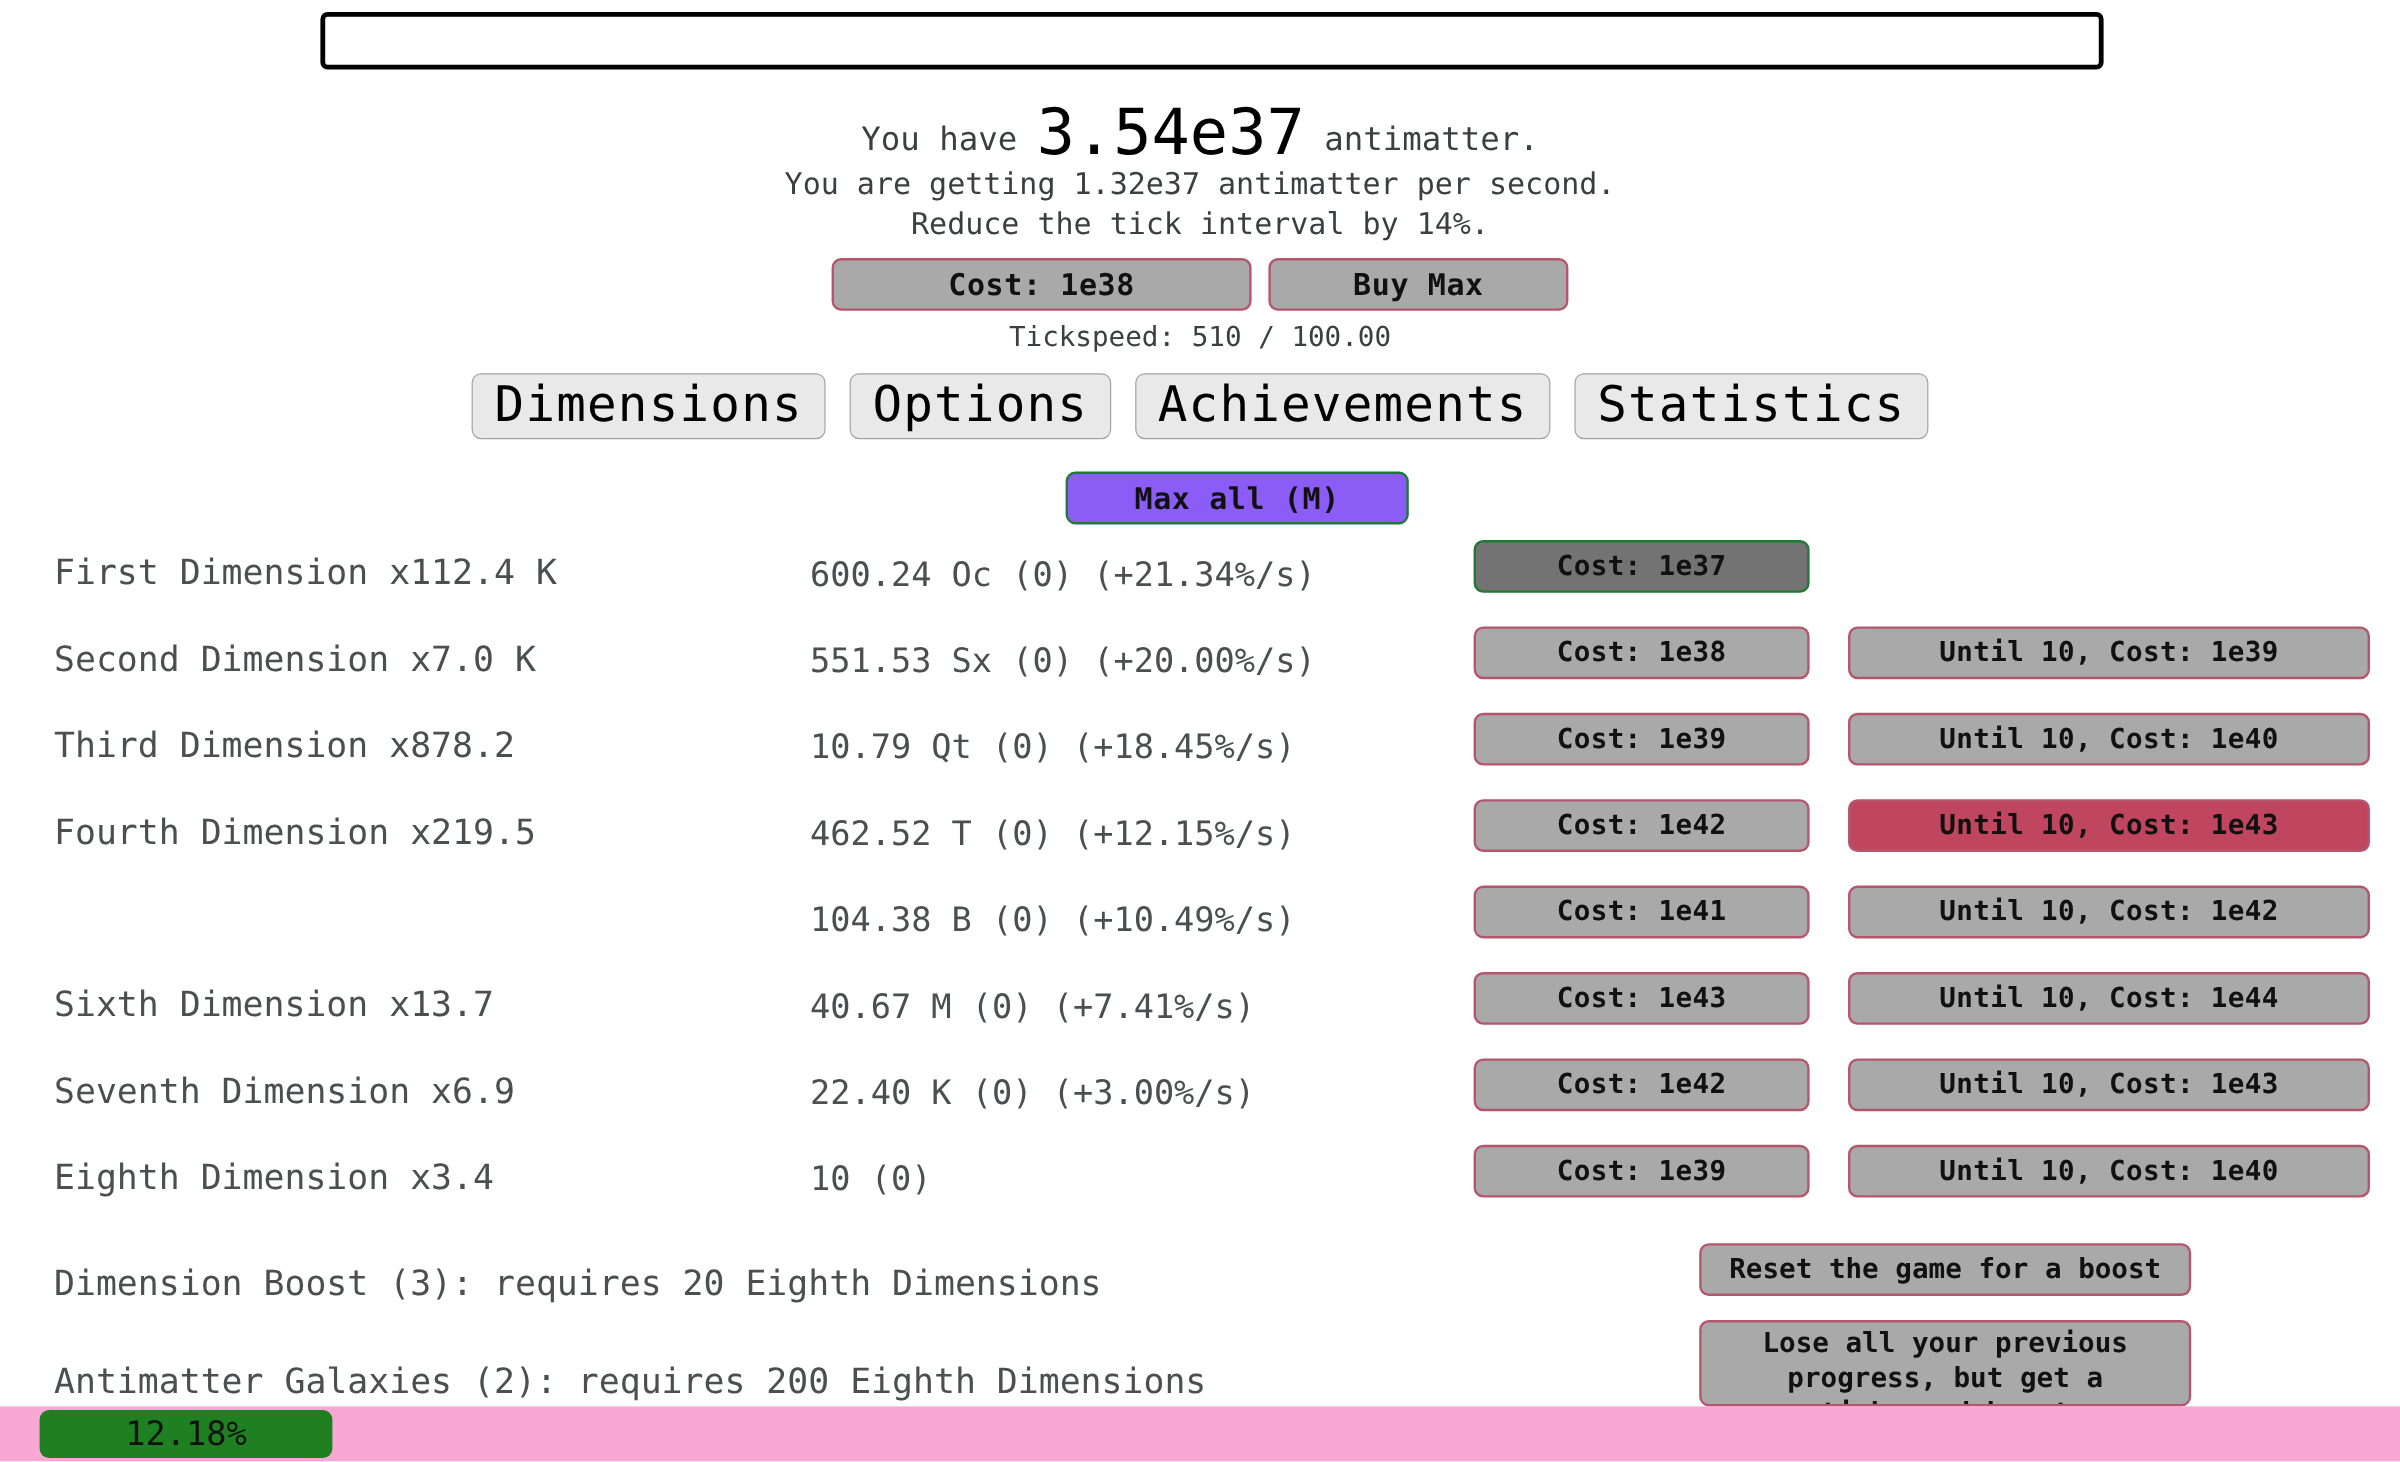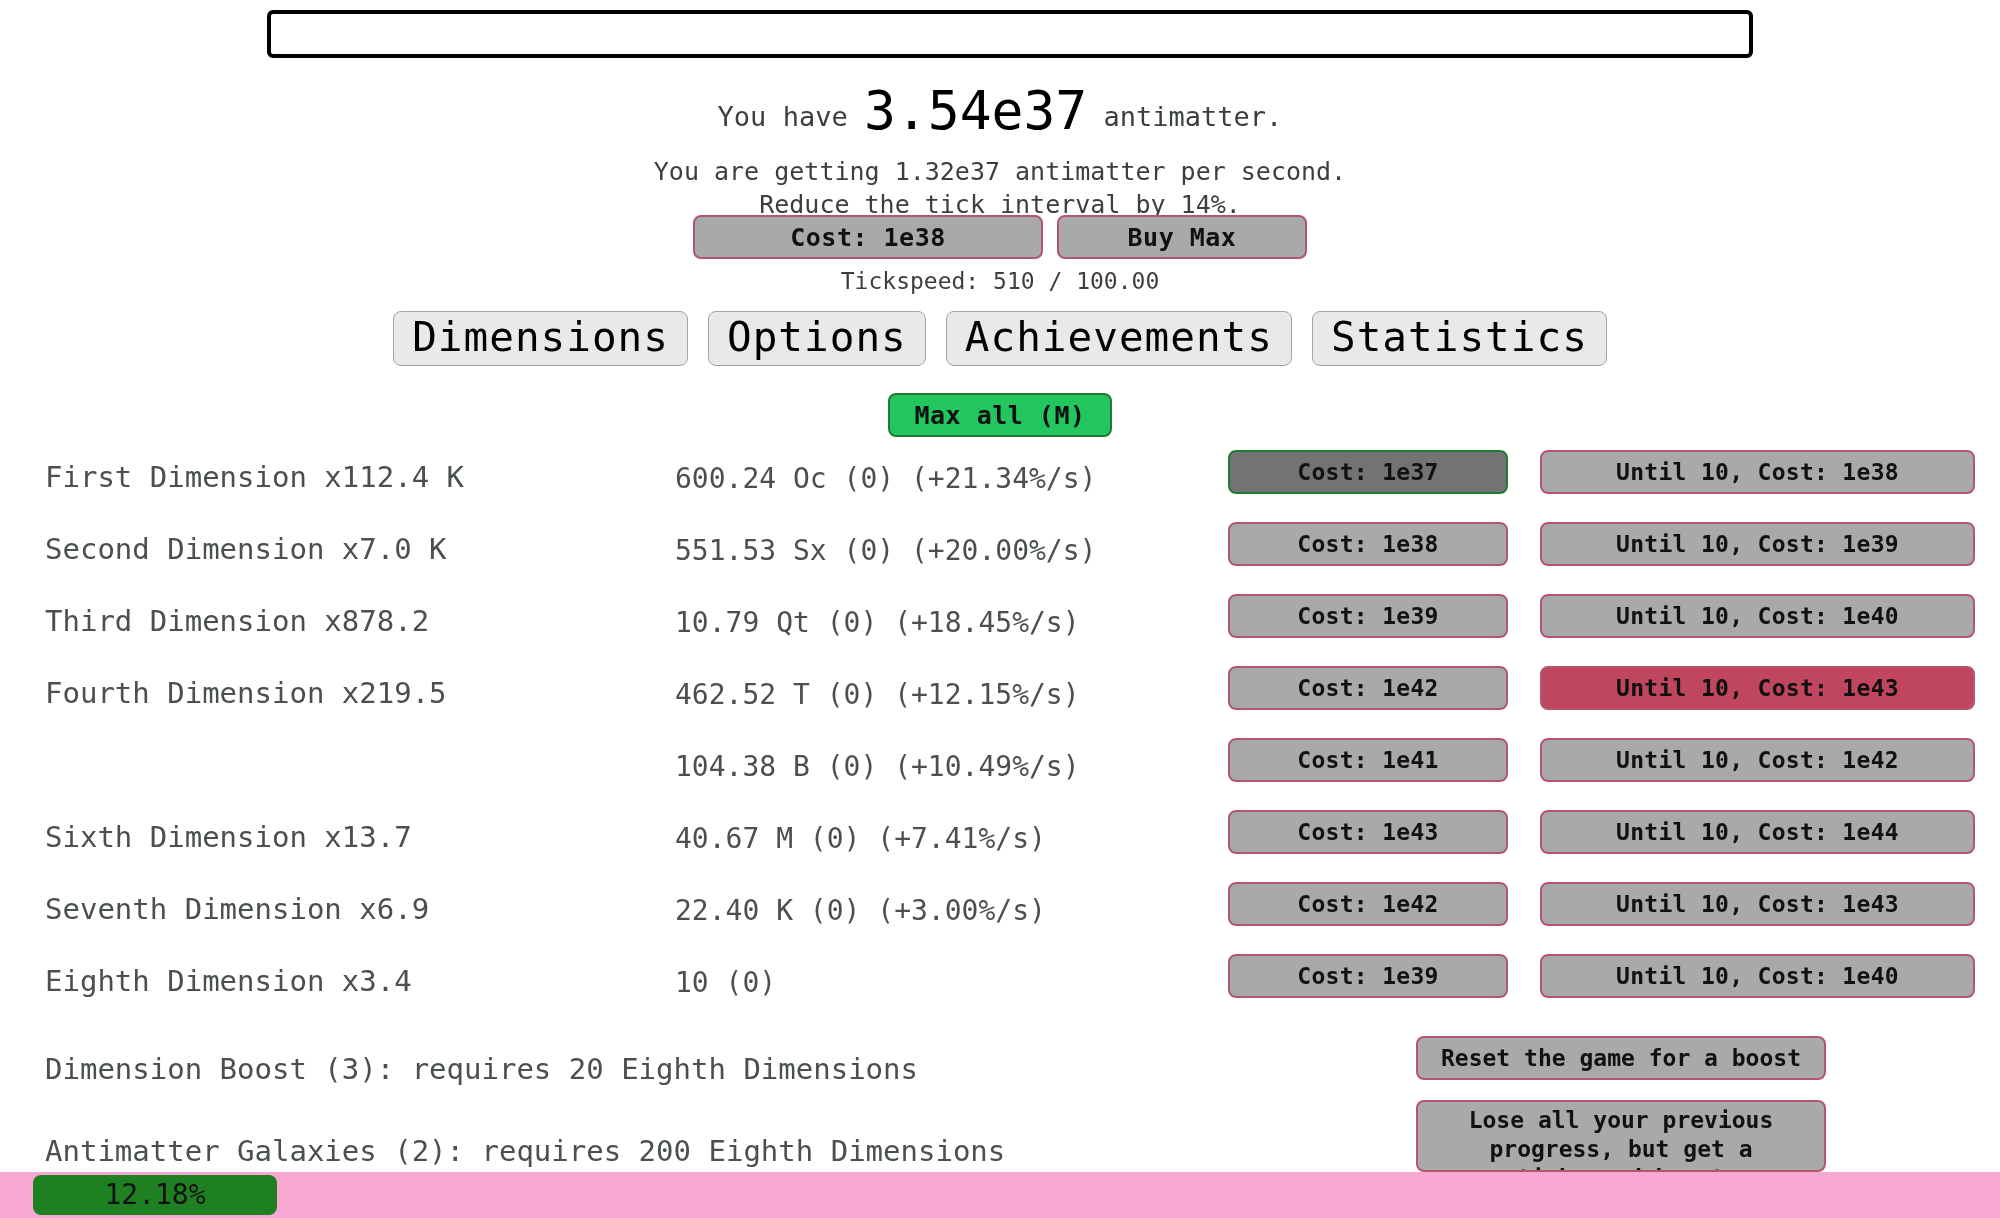--- a/index.html
+++ b/index.html
@@ -53,21 +53,21 @@
   #antimatter-prefix, #antimatter-suffix {
     font-size: 27px;
     color: #3a3f41;
   }
   .info-line {
     font-size: 25px;
     color: #3a3f41;
     line-height: 33px;
     white-space: nowrap;
   }
-  #rate-line { margin-top: 18px; }
+  #rate-line { }
 
   
   #tickspeed-buttons {
     position: absolute;
     left: 0;
     top: 215px;
     width: 2000px;
     display: flex;
     justify-content: center;
     gap: 14px;
@@ -121,23 +121,23 @@
     line-height: 1.08;
   }
 
   
   #max-all-wrap {
     position: absolute;
     left: 888px;
     top: 393px;
   }
   #max-all-btn {
-    width: 224px;
+    width: 286px;
     height: 44px;
-    background: #22c55e;
+    background: #8b5cf6;
     border: 2px solid #1f7a34;
     border-radius: 8px;
     font-family: "DejaVu Sans Mono", "Liberation Mono", monospace;
     font-size: 25px;
     font-weight: bold;
     color: #111111;
     cursor: pointer;
     padding: 0;
     letter-spacing: 0.5px;
   }
@@ -334,21 +334,20 @@
 <div id="max-all-wrap">
   <button id="max-all-btn">Max all (M)</button>
 </div>
 
 <div id="dimensions">
 
   <div class="dim-row">
     <div class="dim-name">First Dimension x112.4 K</div>
     <div class="dim-amount">600.24 Oc (0) (+21.34%/s)</div>
     <button class="dim-buy state-affordable">Cost: 1e37</button>
-    <button class="dim-buy10">Until 10, Cost: 1e38</button>
   </div>
 
   <div class="dim-row">
     <div class="dim-name">Second Dimension x7.0 K</div>
     <div class="dim-amount">551.53 Sx (0) (+20.00%/s)</div>
     <button class="dim-buy">Cost: 1e38</button>
     <button class="dim-buy10">Until 10, Cost: 1e39</button>
   </div>
 
   <div class="dim-row">

